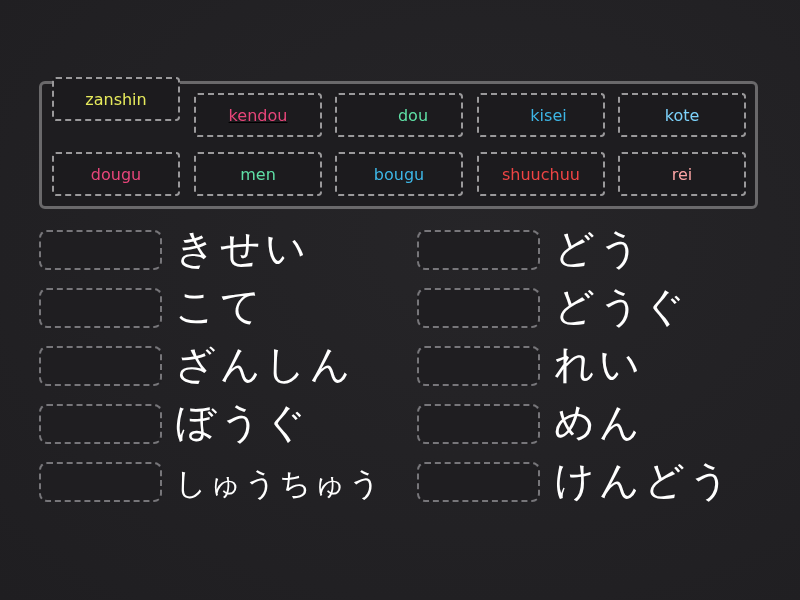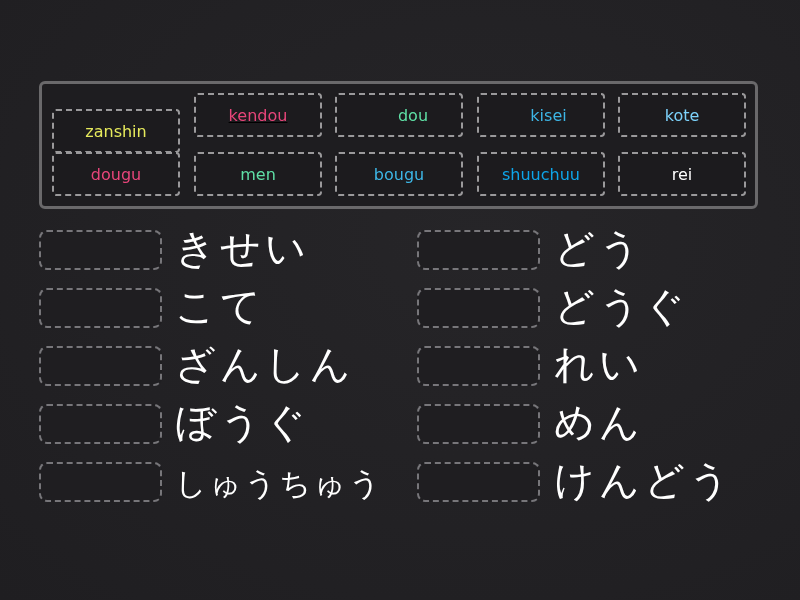--- a/index.html
+++ b/index.html
@@ -34,21 +34,21 @@
       font-family:"DejaVu Sans", sans-serif; letter-spacing:4px; white-space:nowrap;
     }
     .label.small { font-size:31px; letter-spacing:3px; }
   </style>
 </head>
 <body>
 
 <div class="bank"></div>
 
 <div id="tiles">
-    <div class="tile" style="left: 52px; top: 109px;">
+    <div class="tile" style="left: 52px; top: 77px;">
       <span style="color: rgb(230, 234, 92);">zanshin</span>
     </div>
     <div class="tile" style="left: 194px; top: 93px; text-decoration: underline;">
       <span style="color: rgb(232, 69, 122);">kendou</span>
     </div>
     <div class="tile" style="left: 335px; top: 93px;">
       <span style="color: rgb(95, 224, 166); margin-left: 28px;">dou</span>
     </div>
     <div class="tile" style="left: 477px; top: 93px;">
       <span style="color: rgb(61, 182, 230); margin-left: 15px;">kisei</span>
@@ -59,24 +59,24 @@
     <div class="tile" style="left: 52px; top: 152px;">
       <span style="color: rgb(232, 69, 122);">dougu</span>
     </div>
     <div class="tile" style="left: 194px; top: 152px;">
       <span style="color: rgb(95, 224, 166);">men</span>
     </div>
     <div class="tile" style="left: 335px; top: 152px; text-align: center;">
       <span style="color: rgb(61, 182, 230);">bougu</span>
     </div>
     <div class="tile" style="left: 477px; top: 152px;">
-      <span style="color: #0ea5e9;">shuuchuu</span>
+      <span style="color: #ef4444;">shuuchuu</span>
     </div>
     <div class="tile" style="left: 618px; top: 152px;">
-      <span style="color: #ffffff; text-align: right;">rei</span>
+      <span style="color: #fca5a5; text-align: right;">rei</span>
     </div>
   </div>
 
 <div class="slot" style="left:39px;top:230px"></div>
 <div class="label" style="left:175px;top:226px">きせい</div>
 <div class="slot" style="left:39px;top:288px"></div>
 <div class="label" style="left:175px;top:284px">こて</div>
 <div class="slot" style="left:39px;top:346px"></div>
 <div class="label" style="left:175px;top:342px">ざんしん</div>
 <div class="slot" style="left:39px;top:404px"></div>

